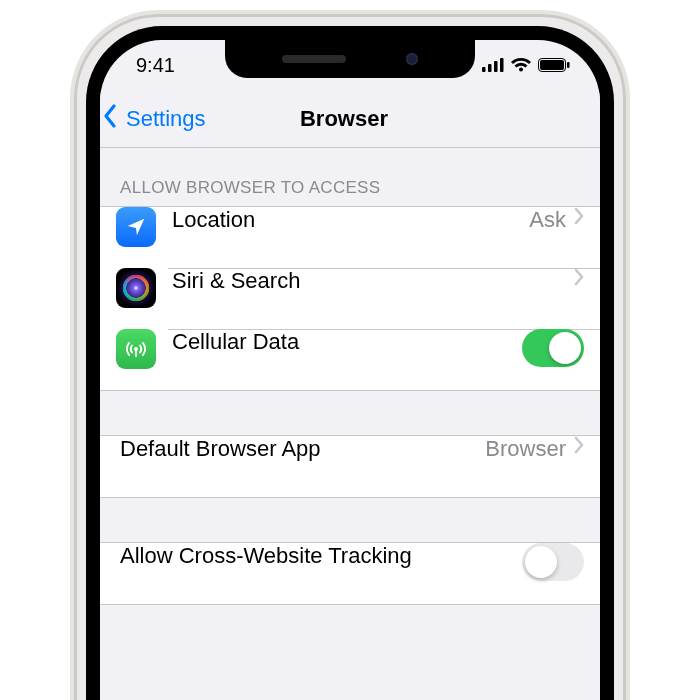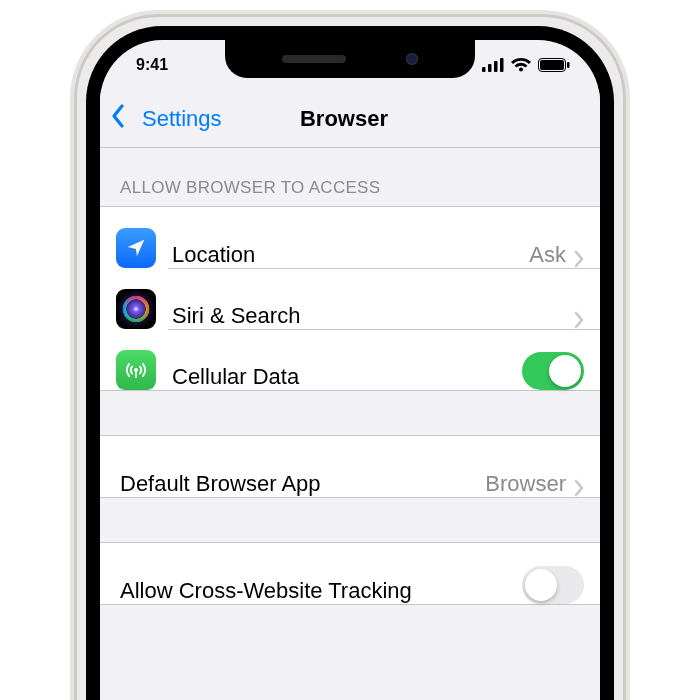--- a/index.html
+++ b/index.html
@@ -48,57 +48,57 @@
       display:flex; align-items:center; justify-content:center; gap:60px;
       z-index: 20;
     }
     .earpiece { width: 64px; height: 8px; background:#2a2a2a; border-radius: 4px; }
     .camera { width: 12px; height: 12px; background:#1b1f3a; border-radius:50%; box-shadow: inset 0 0 2px #456; }
     .status-bar {
       position: relative;
       height: 50px;
       display: flex; align-items: center; justify-content: space-between;
       padding: 0 30px 0 36px;
-      font-weight: 700; font-size: 16px; color:#000;
+      font-weight: 400; font-size: 20px; color:#000;
       z-index: 10;
     }
     .status-left { width: 100px; }
     .status-right { width: 100px; display:flex; align-items:center; justify-content:flex-end; gap:6px; }
     .cellular svg, .wifi svg, .battery svg { display:block; }
     .nav-bar {
       height: 58px;
       display:flex; align-items:center;
       position: relative;
       border-bottom: 1px solid #c6c5ca;
       background: #f2f1f6;
     }
     .nav-back {
-      display:flex; align-items:center; gap:16px;
+      display:flex; align-items:center; gap:8px;
       color:#007aff; font-size:22px;
-      padding-left: 10px;
+      padding-left: 2px;
       cursor:pointer;
     }
     .nav-title {
       position:absolute; left:0; right:12px; text-align:center;
       font-size:22px; font-weight:600; color:#000;
       pointer-events:none;
     }
     .content { }
     .section-header {
       font-size: 17px; color:#8a8a8e;
       padding: 30px 20px 8px 20px;
       letter-spacing: 0.3px;
     }
     .group {
       background:#fff;
       border-top:1px solid #c6c5ca;
       border-bottom:1px solid #c6c5ca;
     }
     .row {
-      display:flex; align-items:flex-end;
+      display:flex; align-items:flex-start;
       height: 61px;
       padding: 0 16px 0 16px;
       position:relative;
       cursor:pointer;
     }
     .row + .row::before {
       content:""; position:absolute; top:0; left:68px; right:0;
       height:1px; background:#c6c5ca;
     }
     .row.noicon + .row.noicon::before,

